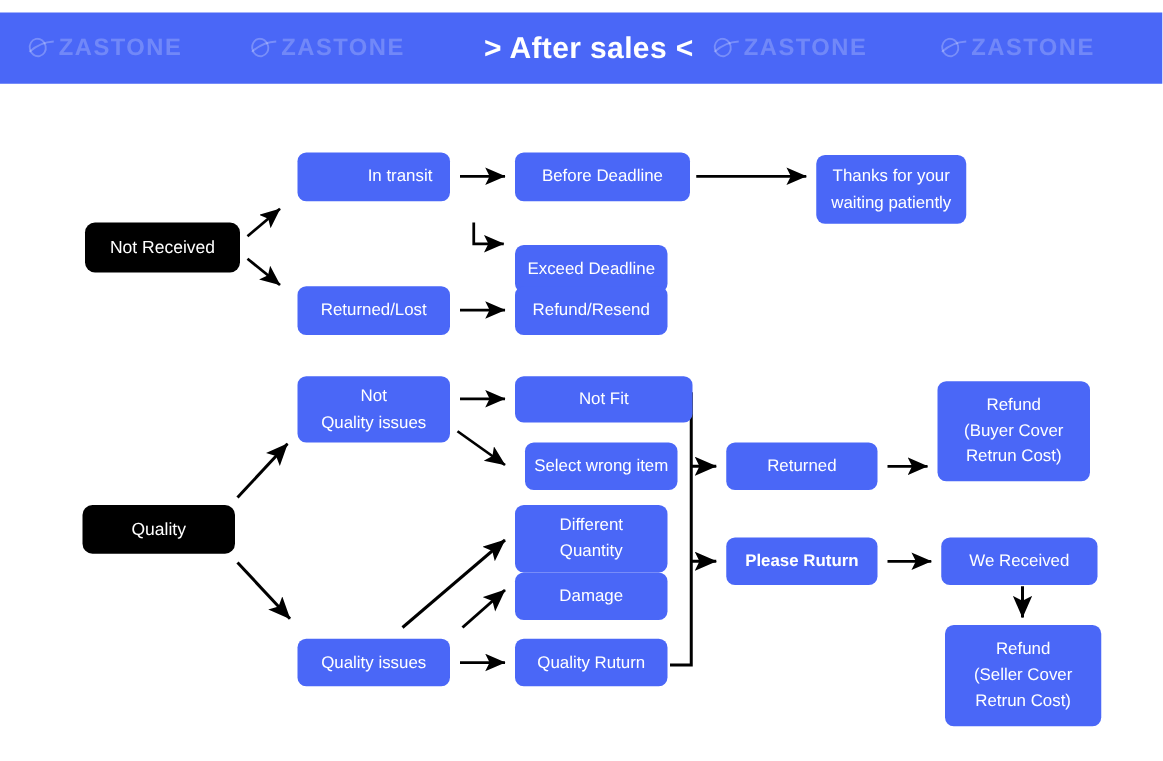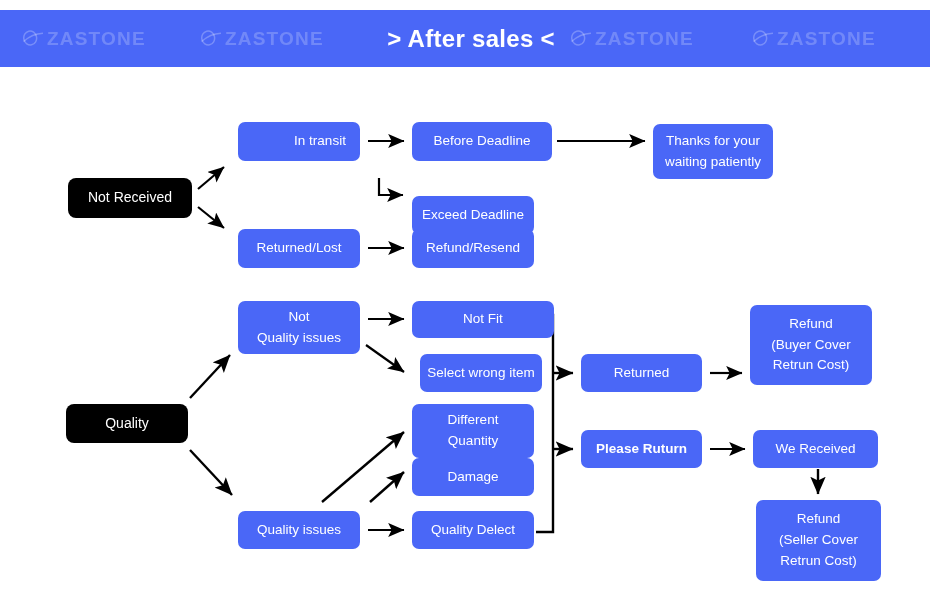--- a/index.html
+++ b/index.html
@@ -217,21 +217,21 @@
 waiting patiently</div>
       <div class="node black" style="left: 66px; top: 404px; width: 122px; height: 39px;">Quality</div>
       <div class="node blue" style="left: 238px; top: 301px; width: 122px; height: 53px;">Not
 Quality issues</div>
       <div class="node blue" style="left: 238px; top: 511px; width: 122px; height: 38px;">Quality issues</div>
       <div class="node blue" style="left: 412px; top: 301px; width: 142px; height: 37px;">Not Fit</div>
       <div class="node blue" style="left: 420px; top: 354px; width: 122px; height: 38px;">Select wrong item</div>
       <div class="node blue" style="left: 412px; top: 404px; width: 122px; height: 54px;">Different
 Quantity</div>
       <div class="node blue" style="left: 412px; top: 458px; width: 122px; height: 38px;">Damage</div>
-      <div class="node blue" style="left: 412px; top: 511px; width: 122px; height: 38px;">Quality Delect</div>
+      <div class="node blue" style="left: 412px; top: 511px; width: 122px; height: 38px;">Quality Ruturn</div>
       <div class="node blue" style="left: 581px; top: 354px; width: 121px; height: 38px;">Returned</div>
       <div class="node blue" style="left: 581px; top: 430px; width: 121px; height: 38px; font-weight: bold;">Please Ruturn</div>
       <div class="node blue" style="left: 750px; top: 305px; width: 122px; height: 80px;">Refund
 (Buyer Cover
 Retrun Cost)</div>
       <div class="node blue" style="left: 753px; top: 430px; width: 125px; height: 38px;">We Received</div>
       <div class="node blue" style="left: 756px; top: 500px; width: 125px; height: 81px;">Refund
 (Seller Cover
 Retrun Cost)</div>
     </div>

